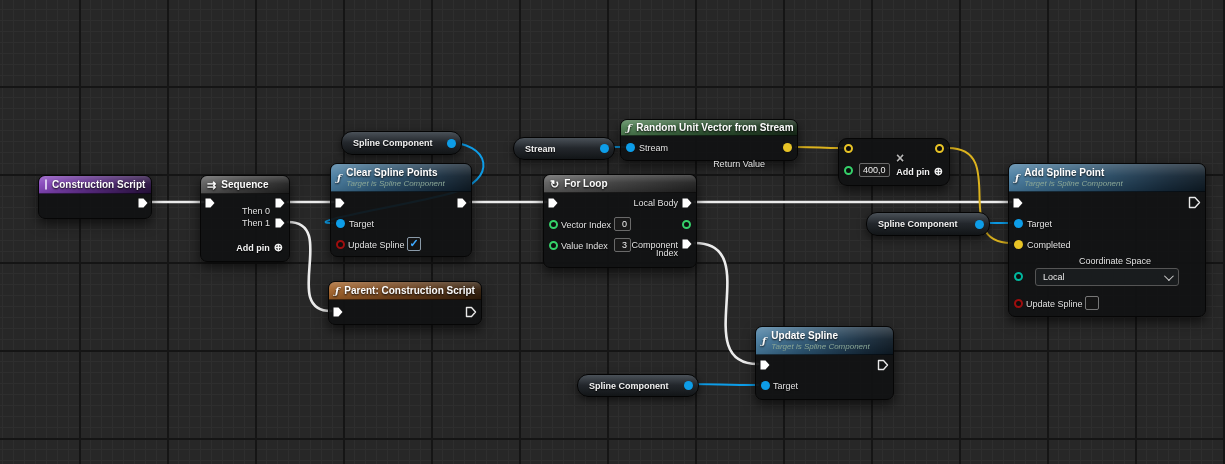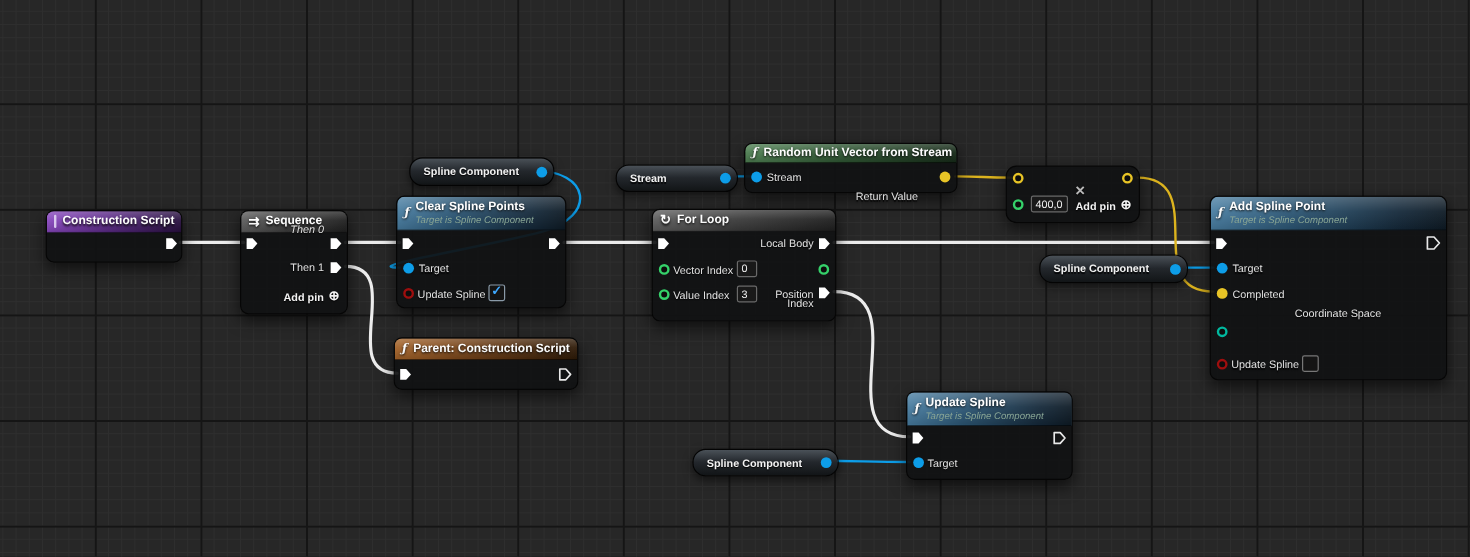--- a/index.html
+++ b/index.html
@@ -35,21 +35,21 @@
   .hdr.blue{background:linear-gradient(100deg,#4a7fa3 0%,#2c5674 35%,#15293a 80%,#0e1a24 100%);}
   .hdr.green{background:linear-gradient(100deg,#4f8053 0%,#2f5633 45%,#162a18 100%);}
   .hdr.orange{background:linear-gradient(100deg,#a5642a 0%,#6e3f18 45%,#2d1a08 100%);}
   .hdr.purple{background:linear-gradient(100deg,#8a49c0 0%,#5c2b87 45%,#27103d 100%);}
   .hdr.gray{background:linear-gradient(100deg,#5f5f5f 0%,#3c3c3c 45%,#1f1f1f 100%);}
   .abs{position:absolute;white-space:nowrap;}
   .lbl{font-size:9px;color:#e2e2e2;text-shadow:0 1px 1px #000;}
   .dot{width:9px;height:9px;border-radius:50%;display:block;}
   .ring{width:5px;height:5px;border-radius:50%;display:block;border:2.2px solid;background:#0d0d0d;}
   .vbox{background:#191919;border:1px solid #6a6a6a;color:#f0f0f0;font-size:9px;
-    text-align:left;border-radius:2px;padding:1px 3px;min-width:9px;}
+    text-align:right;border-radius:2px;padding:1px 3px;min-width:9px;}
   .chk{width:12px;height:12px;background:#141414;border:1px solid #8a9aa8;border-radius:2px;
     color:#3fa9ff;font-size:11px;font-weight:bold;line-height:11px;text-align:center;}
   .pill{
     position:absolute;z-index:2;border-radius:11px;border:1px solid #040404;
     background:linear-gradient(180deg,#4a5158 0%,#23272c 48%,#121517 100%);
     box-shadow:0 3px 8px rgba(0,0,0,.55);
     display:flex;align-items:center;justify-content:space-between;
     padding:0 5px 0 11px;color:#f2f2f2;font-size:9px;font-weight:bold;text-shadow:0 1px 1px #000;
   }
   .addpin{display:flex;align-items:center;gap:4px;font-weight:bold;color:#f2f2f2;font-size:9px;text-shadow:0 1px 1px #000;}
@@ -94,21 +94,21 @@
   </div>
 
   <div class="node" style="left:200px;top:175px;width:88px;height:85px;">
     <div class="hdr gray">
       <span class="icon-glyph">⇉</span>
       <span class="ttl">Sequence</span>
     </div>
     <svg class="abs" style="left:3px;top:21px;" width="12" height="12">
         <polygon points="1.5,1.5 6.5,1.5 10.5,6 6.5,10.5 1.5,10.5" fill="#fff"></polygon>
       </svg>
-    <span class="abs lbl" style="right:19px;top:10px;font-style:italic;">Then 0</span>
+    <span class="abs lbl" style="right:19px;top:30px;">Then 0</span>
     <svg class="abs" style="right:3px;top:21px;" width="12" height="12">
         <polygon points="1.5,1.5 6.5,1.5 10.5,6 6.5,10.5 1.5,10.5" fill="#fff"></polygon>
       </svg>
     <span class="abs lbl" style="right:19px;top:42px;margin-left:12px;">Then 1</span>
     <svg class="abs" style="right:3px;top:41px;" width="12" height="12">
         <polygon points="1.5,1.5 6.5,1.5 10.5,6 6.5,10.5 1.5,10.5" fill="#fff"></polygon>
       </svg>
     <div class="abs addpin" style="right:6px;top:66px;">
       <span>Add pin</span>
       <span class="plus">⊕</span>
@@ -183,21 +183,21 @@
     <span class="abs vbox" style="left:70px;top:42px;">0</span>
     <span class="abs ring" style="left:5px;top:66px;border-color:#35d16a;"></span>
     <span class="abs lbl" style="left:17px;top:66px;">Value Index</span>
     <span class="abs vbox" style="left:70px;top:63px;">3</span>
     <span class="abs lbl" style="right:18px;top:23px;">Local Body</span>
     <svg class="abs" style="right:3px;top:22px;" width="12" height="12">
         <polygon points="1.5,1.5 6.5,1.5 10.5,6 6.5,10.5 1.5,10.5" fill="#fff"></polygon>
       </svg>
     <span class="abs lbl" style="right:18px;top:45px;margin-top:28px;">Index</span>
     <span class="abs ring" style="right:5px;top:45px;border-color:#35d16a;"></span>
-    <span class="abs lbl" style="right:18px;top:65px;">Position</span>
+    <span class="abs lbl" style="right:18px;top:65px;">Component</span>
     <svg class="abs" style="right:3px;top:63px;" width="12" height="12">
         <polygon points="1.5,1.5 6.5,1.5 10.5,6 6.5,10.5 1.5,10.5" fill="#fff"></polygon>
       </svg>
   </div>
 
   <div class="node" style="left:838px;top:138px;width:110px;height:46px;border-radius:9px;">
     <span class="abs ring" style="left:5px;top:5px;border-color:#e8c426;"></span>
     <span class="abs ring" style="left:5px;top:27px;border-color:#35d16a;"></span>
     <span class="abs vbox" style="left:20px;top:24px;">400,0</span>
     <span class="abs mult" style="left:57px;top:11px;">×</span>
@@ -226,20 +226,24 @@
       </svg>
     <svg class="abs" style="right:4px;top:32px;" width="13" height="13">
         <polygon points="1.5,1.5 7,1.5 11.5,6.5 7,11.5 1.5,11.5" fill="none" stroke="#e8e8e8" stroke-width="1.4" stroke-linejoin="round"></polygon>
       </svg>
     <span class="abs dot" style="left:5px;top:55px;background:#0d9de8;"></span>
     <span class="abs lbl" style="left:18px;top:55px;">Target</span>
     <span class="abs dot" style="left:5px;top:76px;background:#e8c426;"></span>
     <span class="abs lbl" style="left:18px;top:76px;">Completed</span>
     <span class="abs lbl" style="left:26px;top:92px;margin-left:44px;">Coordinate Space</span>
     <span class="abs ring" style="left:5px;top:108px;border-color:#00b89f;"></span>
+    <div class="abs dd" style="left:26px;top:104px;width:128px;height:16px;">
+      <span>Local</span>
+      <span class="chev"></span>
+    </div>
     <span class="abs ring" style="left:5px;top:135px;border-color:#9e0e0e;"></span>
     <span class="abs lbl" style="left:17px;top:135px;">Update Spline</span>
     <span class="abs chk" style="left:76px;top:132px;border-color:#777;"></span>
   </div>
 
   <div class="node" style="left:755px;top:326px;width:137px;height:72px;">
     <div class="hdr blue">
       <span class="ficon">ƒ</span>
       <span>
         <span class="ttl">Update Spline</span>

